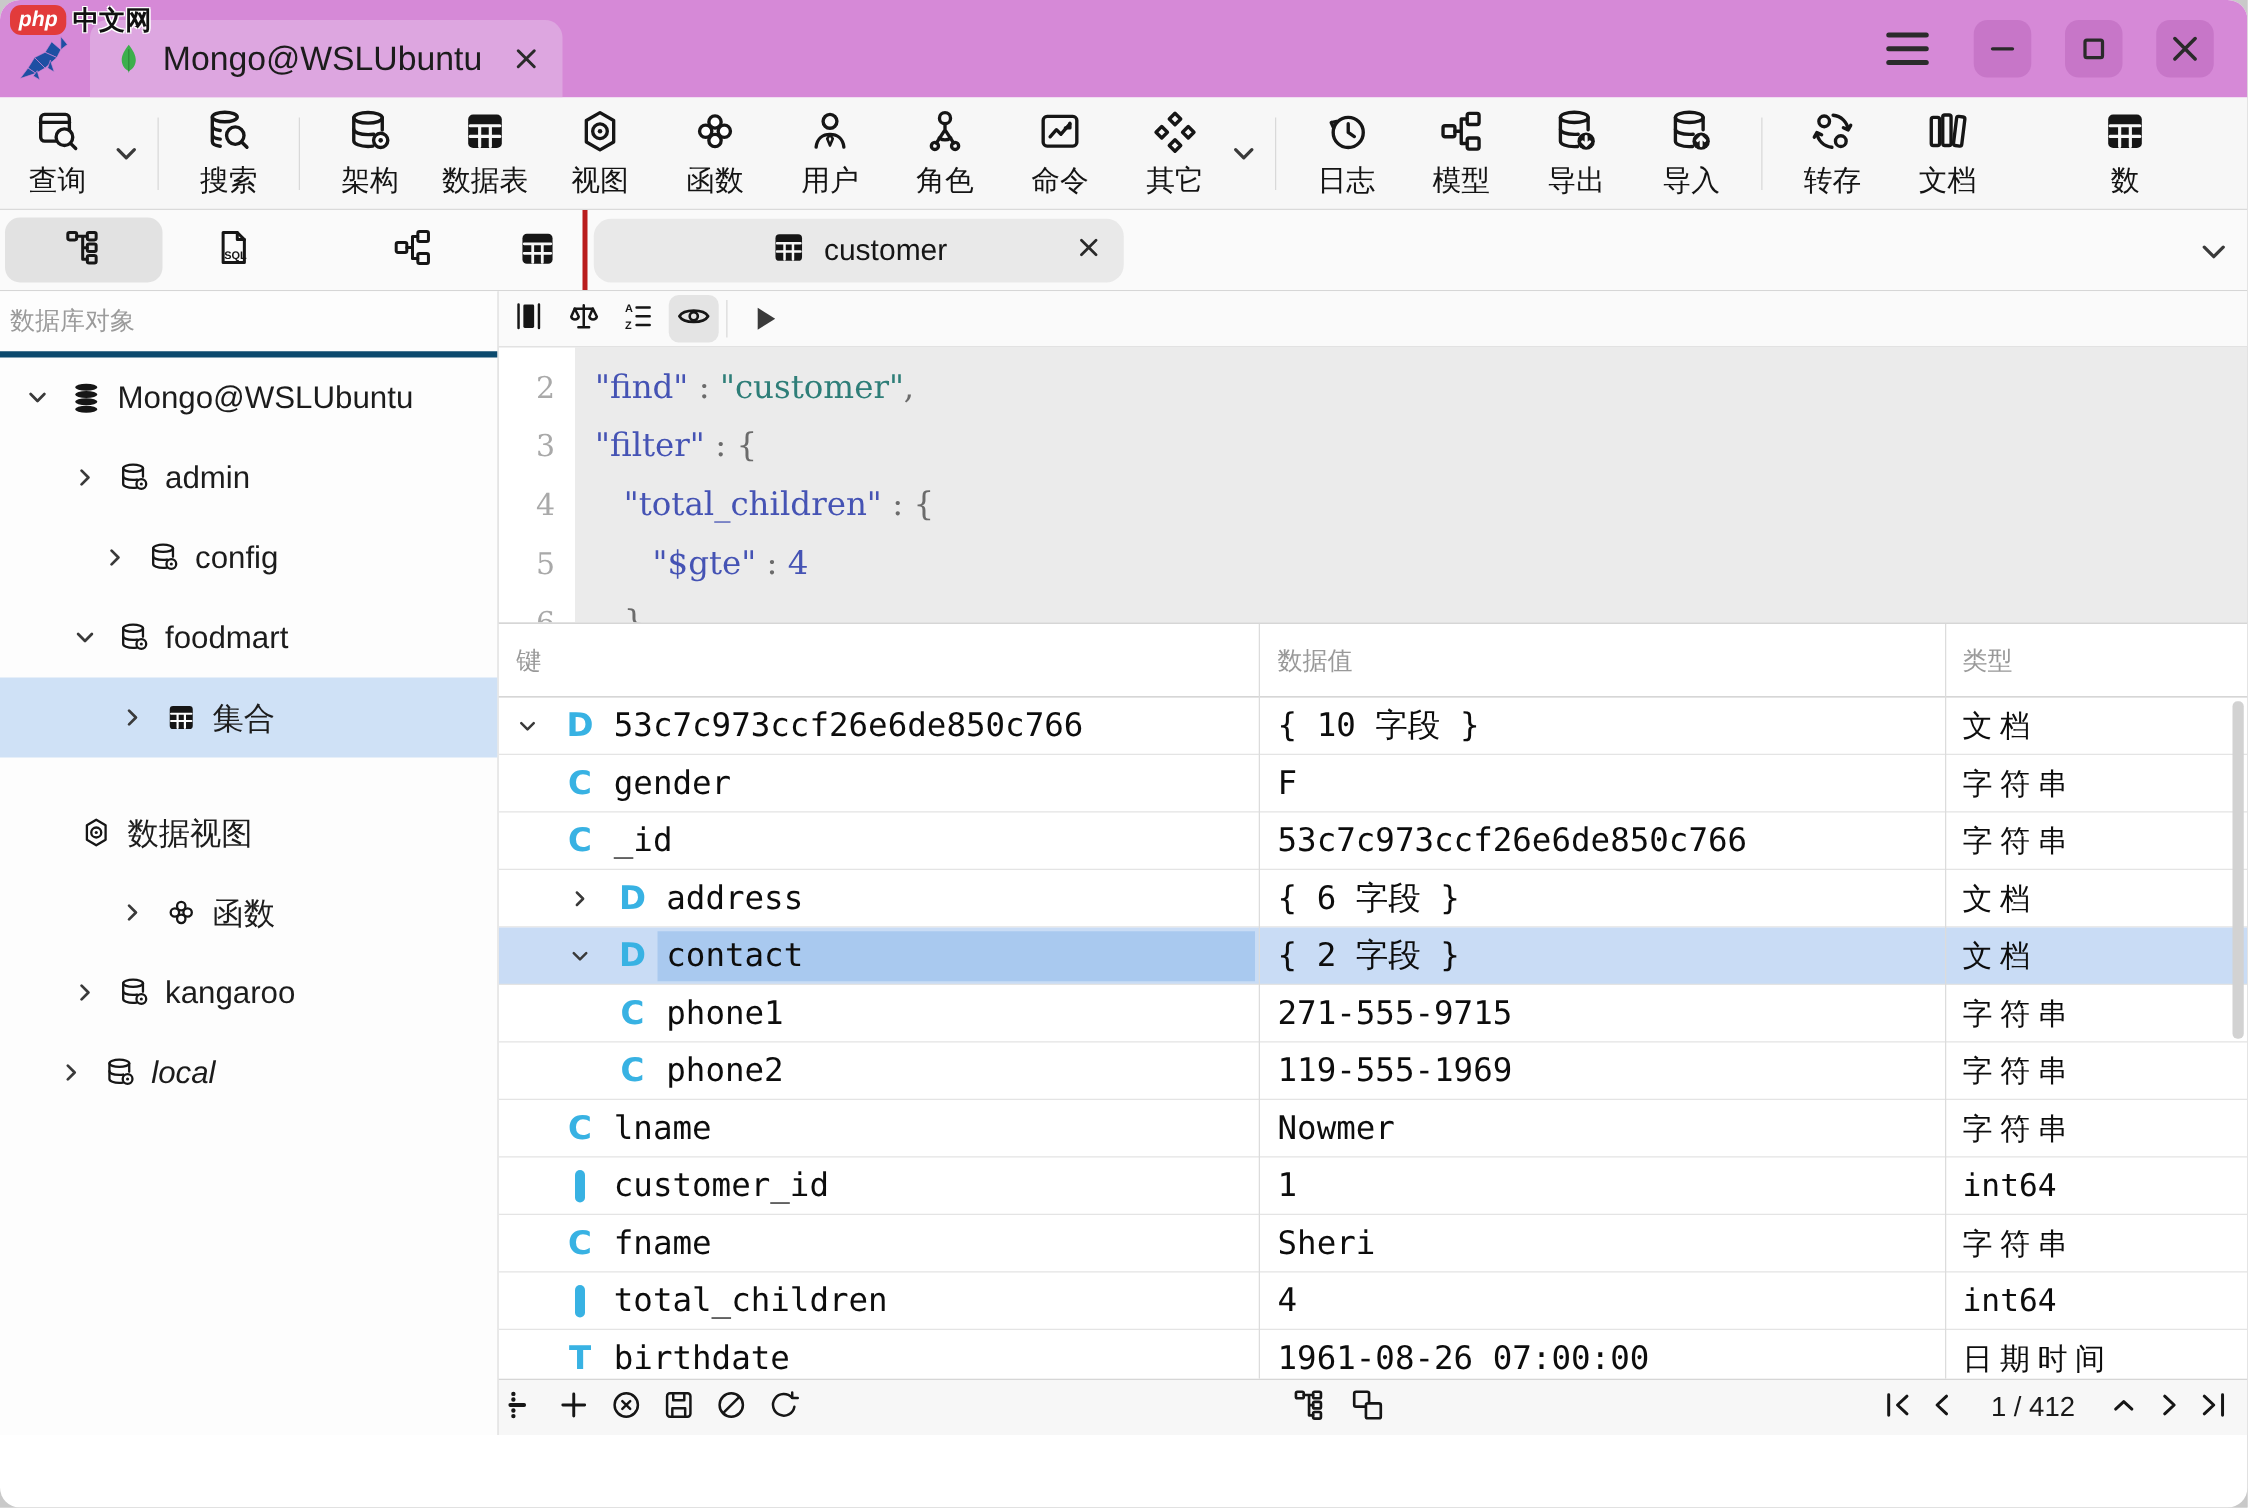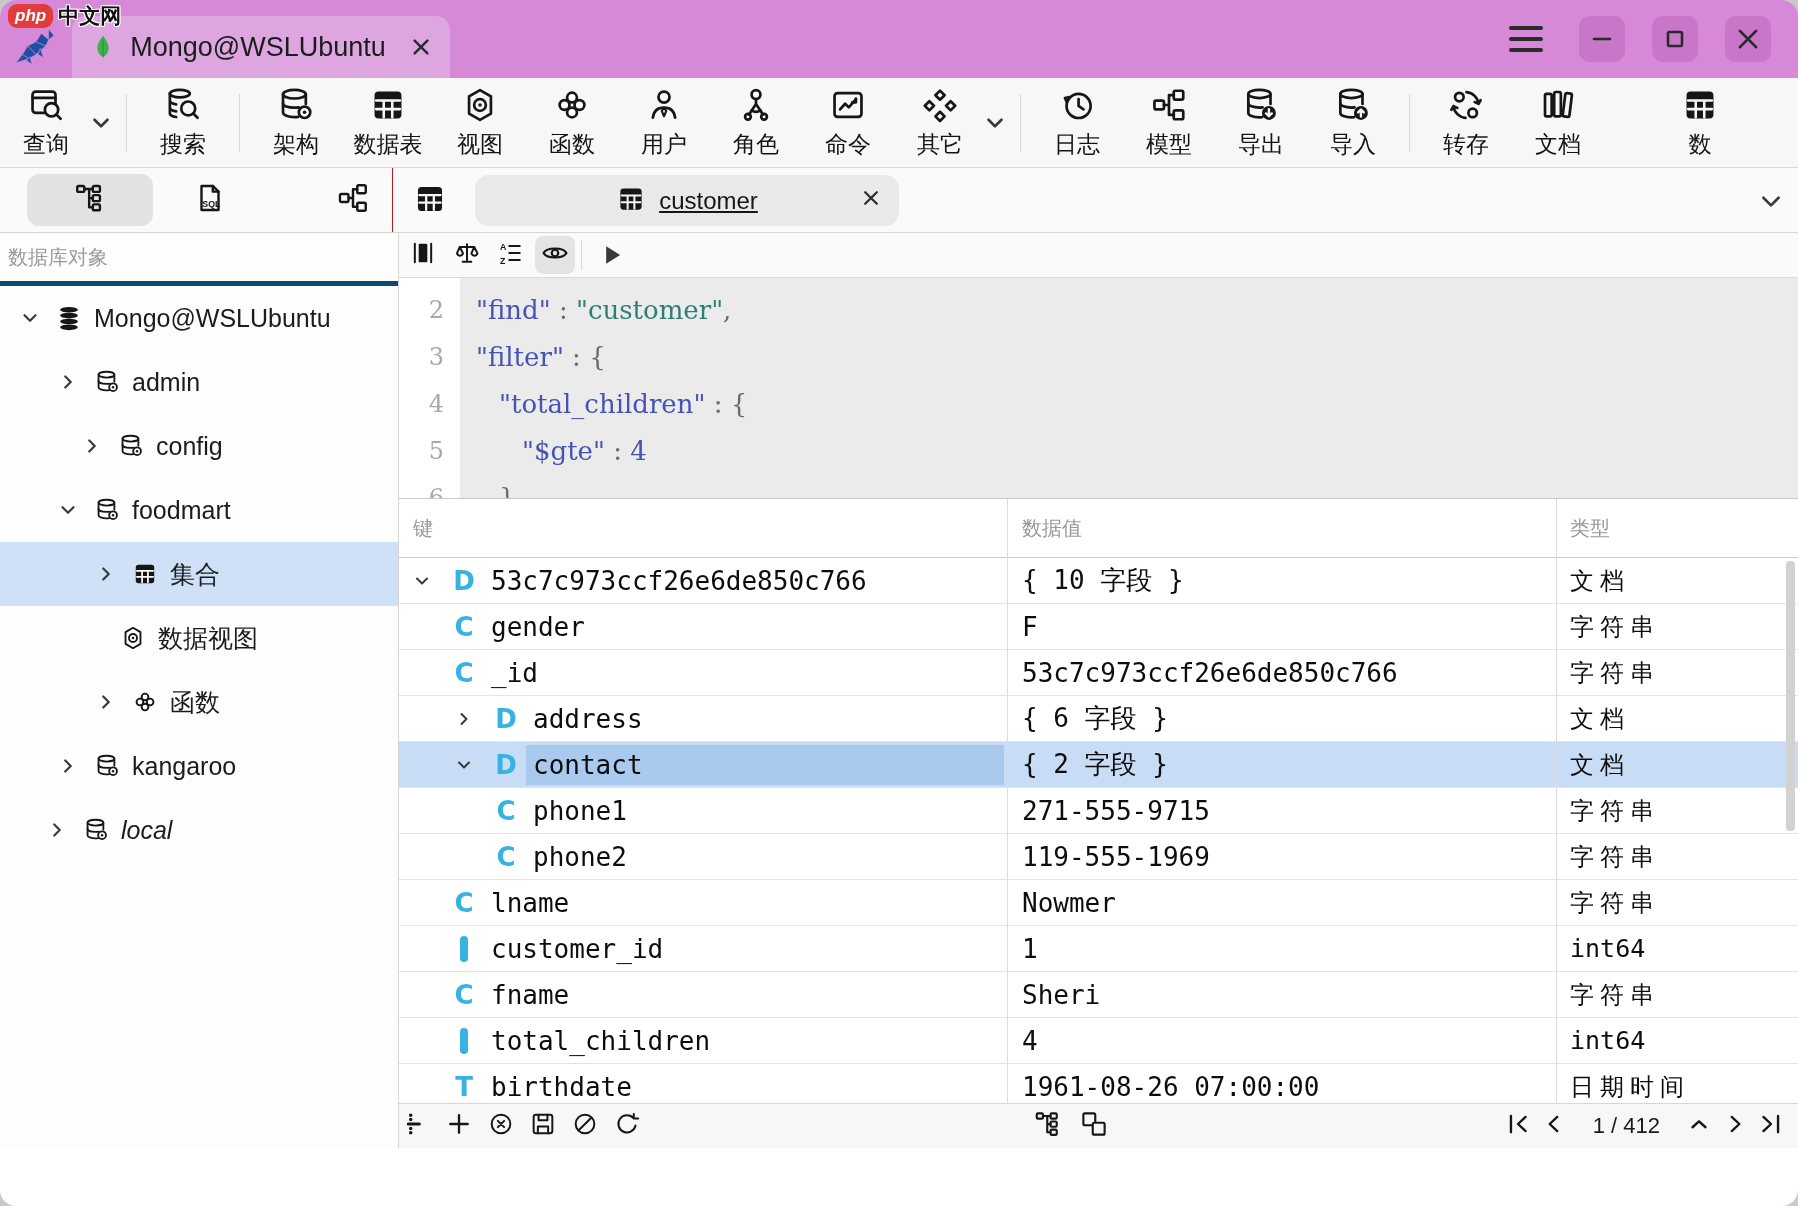--- a/index.html
+++ b/index.html
@@ -31,28 +31,28 @@
            border-bottom:1px solid #dadada;display:flex;align-items:center;overflow:hidden;box-sizing:border-box;}
   .titem{display:flex;flex-direction:column;align-items:center;justify-content:center;min-width:88px;
          padding:0 2px;gap:5px;}
   .titem .tlabel{font-size:23px;color:#141414;white-space:nowrap;}
   .tdrop{display:flex;align-items:center;margin:0 2px 0 -4px;}
   .tsep{width:1px;height:58px;background:#d9d9d9;margin:0 10px;}
 
   
   .subbar{position:absolute;left:0;top:168px;width:100%;height:65px;background:#fafafa;
           border-bottom:1px solid #d6d6d6;box-sizing:border-box;}
-  .panel-tabs{position:absolute;left:0;top:0;width:370px;height:100%;border-right:1px solid #b91c1c;box-sizing:border-box;margin-left:23px;}
+  .panel-tabs{position:absolute;left:0;top:0;width:470px;height:100%;border-right:4px solid #b91c1c;box-sizing:border-box;}
   .ptab{position:absolute;top:6px;height:52px;display:flex;align-items:center;justify-content:center;border-radius:12px;}
   .ptab.active{background:#e2e2e2;}
   .object-tabbar{position:absolute;left:399px;top:0;right:0;height:100%;}
   .objlist-btn{position:absolute;left:14px;top:14px;}
   .obj-tab{position:absolute;left:76px;top:7px;width:424px;height:51px;background:#e9e9e9;border-radius:14px;
            display:flex;align-items:center;justify-content:center;gap:13px;}
-  .obj-tab .lbl{font-size:24px;color:#161616;text-decoration:underline;}
+  .obj-tab .lbl{font-size:24px;color:#161616;}
   .obj-tab .tclose{position:absolute;right:18px;top:13px;}
   .subbar-chev{position:absolute;right:14px;top:20px;}
 
   
   .body{position:absolute;left:0;top:233px;width:100%;height:915px;}
   .sidebar{position:absolute;left:0;top:0;width:399px;height:100%;background:#fdfdfd;
            border-right:1px solid #d6d6d6;box-sizing:border-box;overflow:hidden;}
   .sidebar-header{height:48px;line-height:48px;padding-left:8px;font-size:20px;color:#9b9b9b;
                   border-bottom:5px solid #0c4a6e;}
   .trow{position:relative;height:64px;display:flex;align-items:center;box-sizing:border-box;}
@@ -490,21 +490,21 @@
                 </svg>
               </span>
               <span class="ticon">
                 <svg class="ic " width="26" height="26" viewBox="0 0 24 24">
                   <rect x="3.5" y="3.5" width="17" height="17" rx="2.5" fill="#161616" stroke="none"></rect>
                   <path d="M4.5 9.2h15M4.5 14.6h15M9.3 9.2v10.5M14.7 9.2v10.5" stroke="#fdfdfd" stroke-width="1.6"></path>
                 </svg>
               </span>
               <span class="tlabel">集合</span>
             </div>
-            <div class="trow" style="padding-left: 120px;">
+            <div class="trow" style="padding-left: 64px; margin-top: 28px;">
               <span class="ticon">
                 <svg class="ic " width="26" height="26" viewBox="0 0 24 24">
                   <path d="M12 2.6 18.9 6.6 18.9 17.4 12 21.4 5.1 17.4 5.1 6.6Z"></path>
                   <circle cx="12" cy="12" r="3.7"></circle>
                   <circle cx="12" cy="12" r="1.15" fill="#161616" stroke="none"></circle>
                 </svg>
               </span>
               <span class="tlabel">数据视图</span>
             </div>
             <div class="trow" style="padding-left: 94px;">

